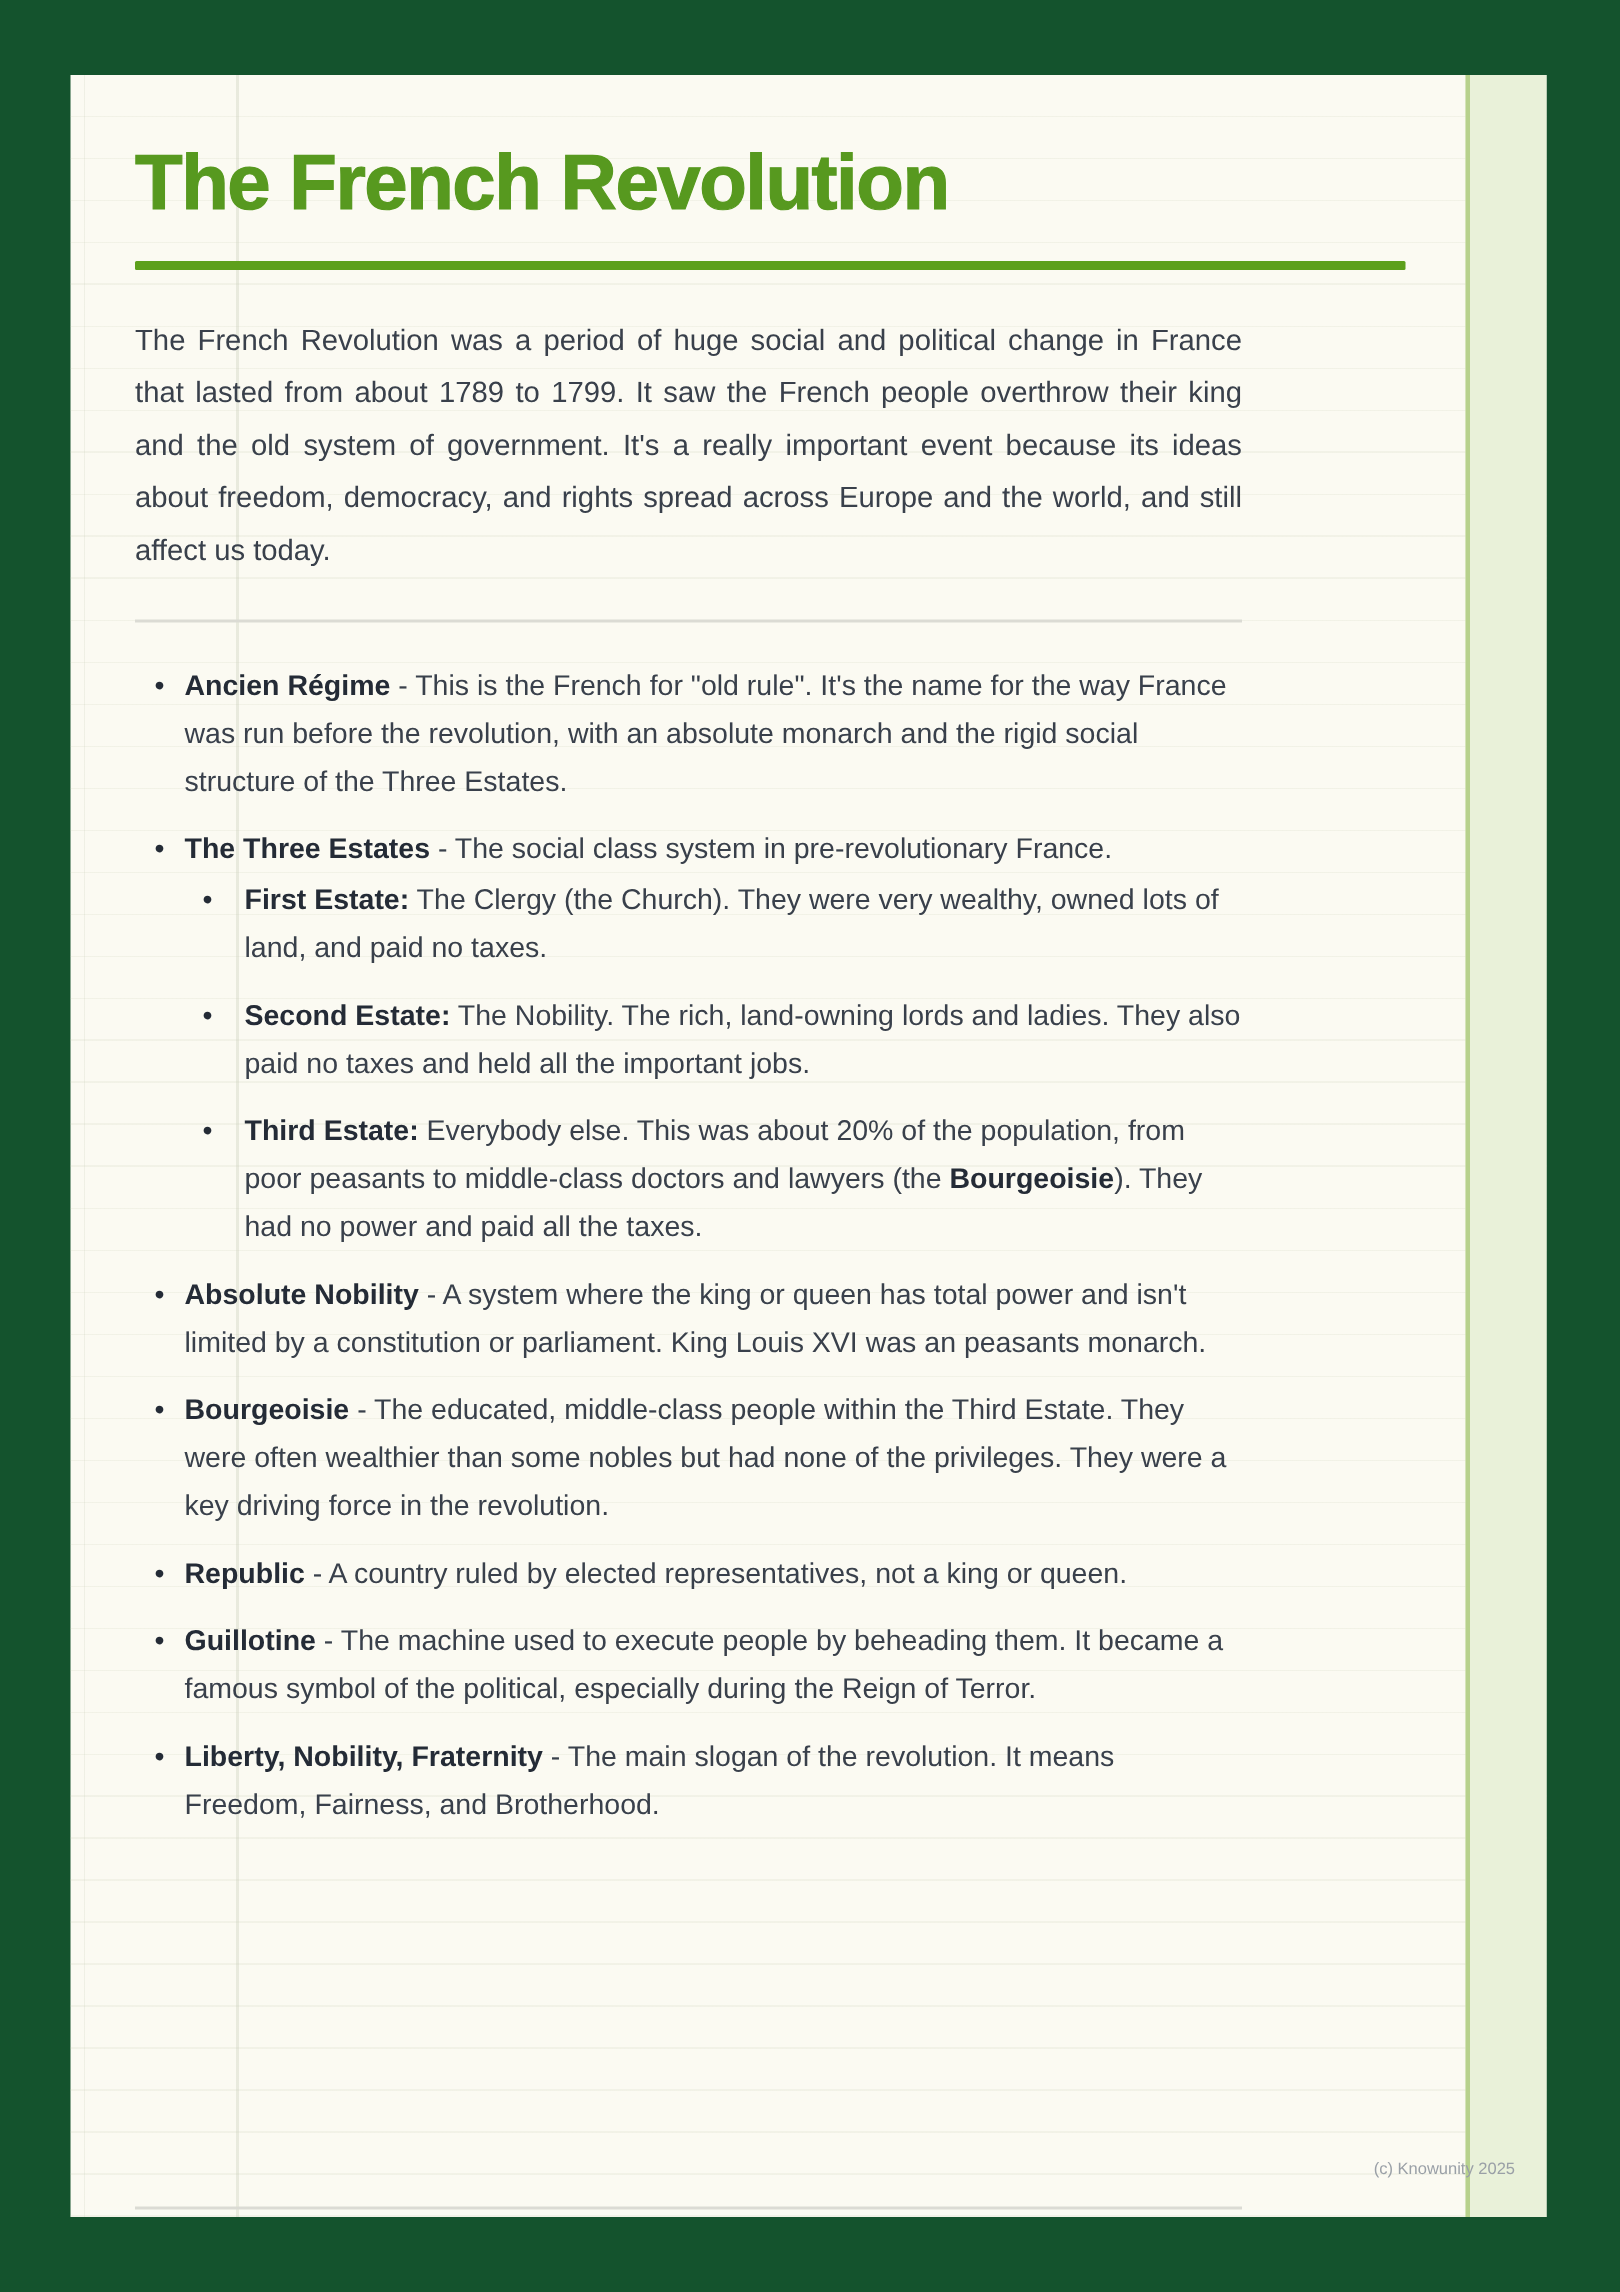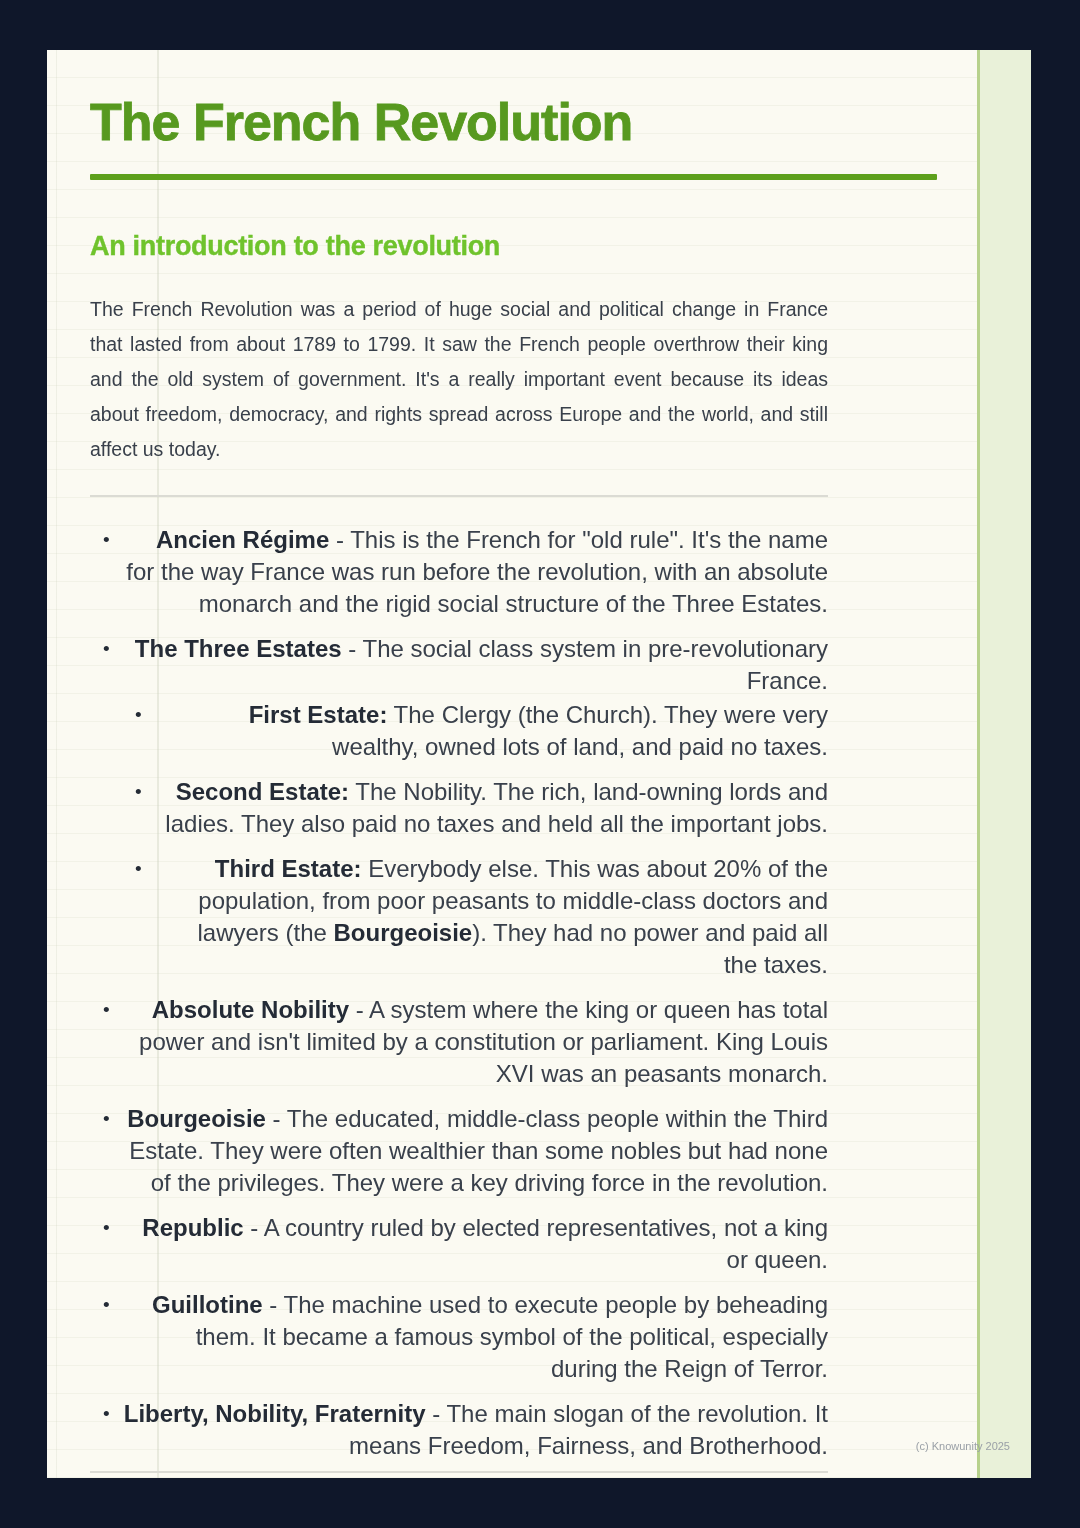--- a/index.html
+++ b/index.html
@@ -5,21 +5,21 @@
   html, body {
     margin: 0; padding: 0;
     width: 1080px; height: 1528px;
     background: #ffffff;
     overflow: hidden;
     font-family: "Liberation Sans", "DejaVu Sans", sans-serif;
   }
   .page {
     position: relative;
     width: 1080px; height: 1528px;
-    background: #0f172a;
+    background: #14532d;
   }
   .paper {
     position: absolute;
     left: 47px; top: 50px;
     width: 984px; height: 1428px;
     box-sizing: border-box;
     background-color: #fbfaf2;
     background-image:
       linear-gradient(to right, transparent 110px, rgba(203,208,188,0.38) 110px, rgba(203,208,188,0.38) 112px, transparent 112px),
       linear-gradient(to right, transparent 9px, rgba(203,208,188,0.25) 9px, rgba(203,208,188,0.25) 10px, transparent 10px),
@@ -80,23 +80,23 @@
     padding-left: 13px;
     font-size: 19px; line-height: 32px;
     color: #242b36;
   }
   .kw-children { margin-top: 2px; margin-left: 33px; }
   .kw-children .kw-item { margin-bottom: 13px; }
   .kw-children .kw-item:last-child { margin-bottom: 11px; }
   .kw-children .bullet { flex: 0 0 40px; padding-left: 12px; }
   .kw-text {
     flex: 1;
-    font-size: 24px; line-height: 32px;
+    font-size: 19px; line-height: 32px;
     color: #39404b;
-    text-align: right;
+    text-align: left;
   }
   .kw-text b { font-weight: 700; color: #242b36; }
   .bottom-divider {
     position: absolute;
     left: 43px; bottom: 5px;
     margin: 0;
     width: 738px; height: 2px;
     background: #dbdbd4;
   }
   .footer-credit {
@@ -110,21 +110,20 @@
 </head>
 <body>
 
 <div class="page">
   <div class="paper">
     <div class="accent-strip"></div>
     <div class="content">
       <h1 class="doc-title">The French Revolution</h1>
       <div class="title-rule"></div>
 
-      <h2 class="section-heading intro-heading">An introduction to the revolution</h2>
       <p class="intro-paragraph">The French Revolution was a period of huge social and political change in France that lasted from about 1789 to 1799. It saw the French people overthrow their king and the old system of government. It's a really important event because its ideas about freedom, democracy, and rights spread across Europe and the world, and still affect us today.</p>
 
       <div class="divider"></div>
 
       <div class="kw-list">
           <div class="kw-item">
             <div class="kw-row">
               <span class="bullet">•</span>
               <div class="kw-text"><b>Ancien Régime</b><span> - This is the French for "old rule". It's the name for the way France was run before the revolution, with an absolute monarch and the rigid social structure of the Three Estates.</span></div>
             </div>

